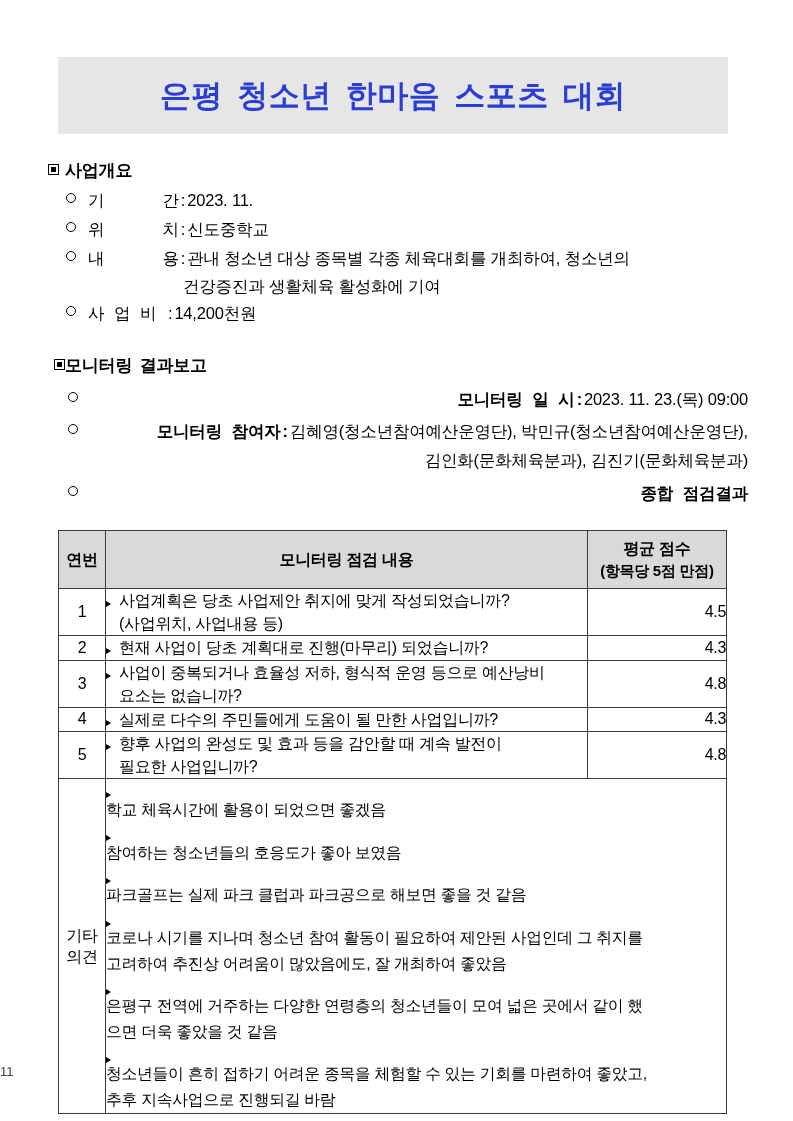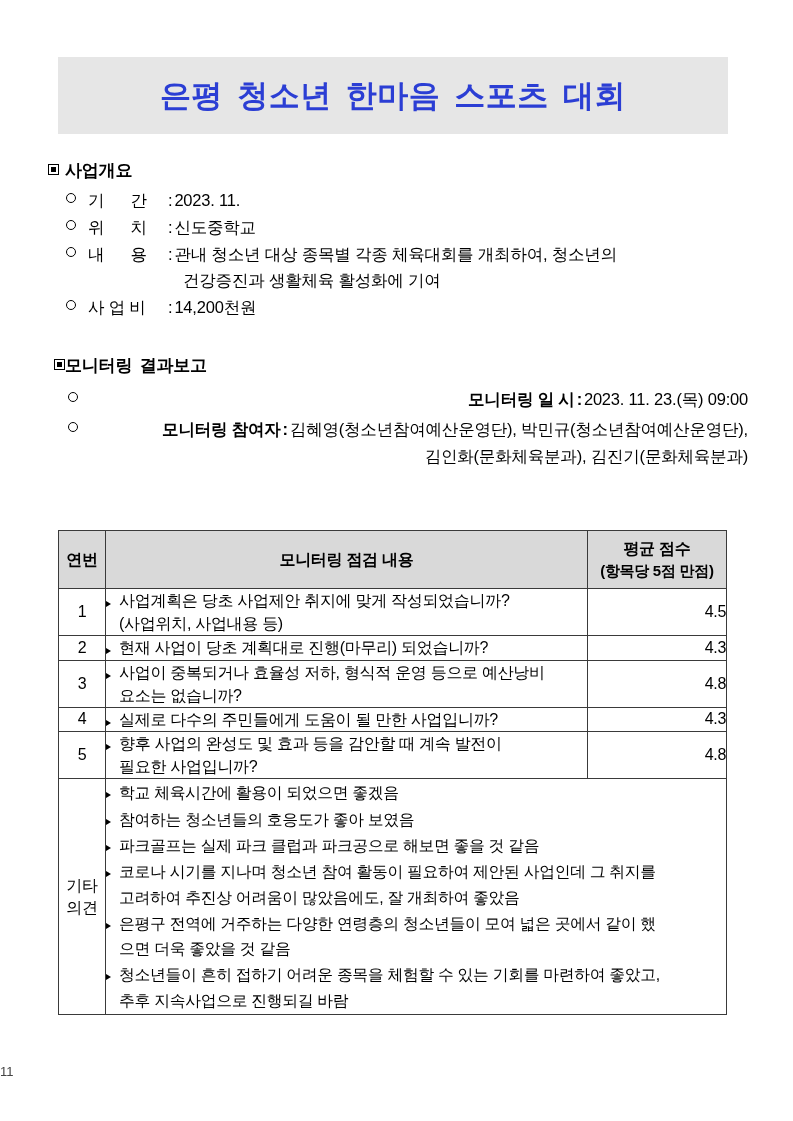--- a/index.html
+++ b/index.html
@@ -117,20 +117,21 @@
     box-sizing: border-box;
     position: relative;
     top: 1px;
   }
   .bul-body {
     flex: 1 1 auto;
   }
   .bul-label {
     display: inline-block;
     white-space: pre;
+    font-family: Liberation Mono, monospace;
   }
   .bul-label.w1 { min-width: 78px; }
   .bul-label.bold { font-weight: bold; }
   .bul-sep { display: inline-block; padding: 0 2px; }
   .bul-val { }
   .cont-line {
     display: block;
     white-space: pre;
   }
 
@@ -219,21 +220,21 @@
     text-align: center;
     font-size: 16px;
     line-height: 1.35;
     padding: 2px;
   }
   td.etc-body {
     padding: 5px 7px 6px 6px;
     font-size: 15.8px;
     line-height: 1.6;
   }
-  td.etc-body .tri-item { margin: 1px 0; }
+  td.etc-body .tri-item { margin: 1px 0; flex-direction: column; }
 
   
   .page-no {
     position: absolute;
     left: 0;
     top: 1064px;
     width: 793px;
     text-align: left;
     font-size: 13px;
     color: #444;
@@ -301,20 +302,26 @@
       </div>
 
       <div class="bul" style="margin-top:3px;">
         <span class="bul-marker"><span class="circ"></span></span>
         <span class="bul-body">
           <span class="bul-label bold">모니터링 참여자</span><span class="bul-sep" style="font-weight:bold;">:</span><span class="bul-val">김혜영(청소년참여예산운영단), 박민규(청소년참여예산운영단),</span>
           <span class="cont-line" style="padding-left:152px;">김인화(문화체육분과), 김진기(문화체육분과)</span>
         </span>
       </div>
 
+      <div class="bul" style="margin-top:7px;">
+        <span class="bul-marker"><span class="circ"></span></span>
+        <span class="bul-body">
+          <span class="bul-label bold">종합 점검결과</span>
+        </span>
+      </div>
     </div>
   </div>
 
   <div class="tbl-wrap">
     <table class="mon">
       <colgroup>
         <col class="col-no">
           <col class="col-body">
           <col class="col-sc">
       </colgroup>

